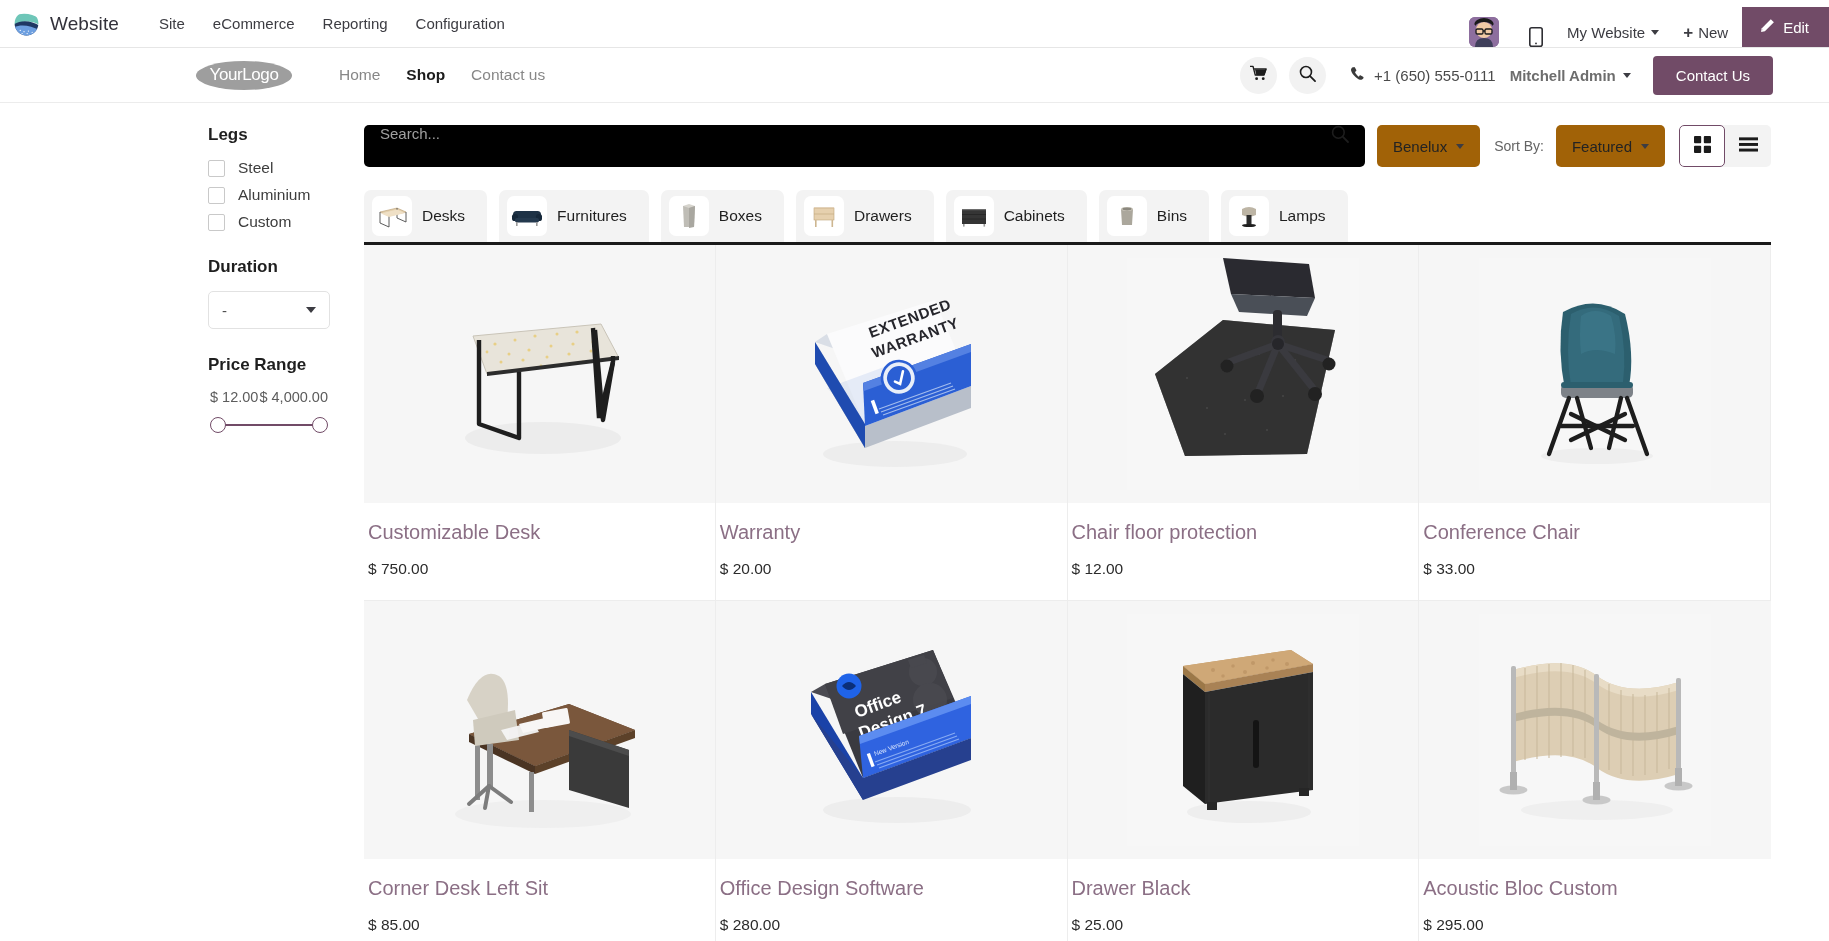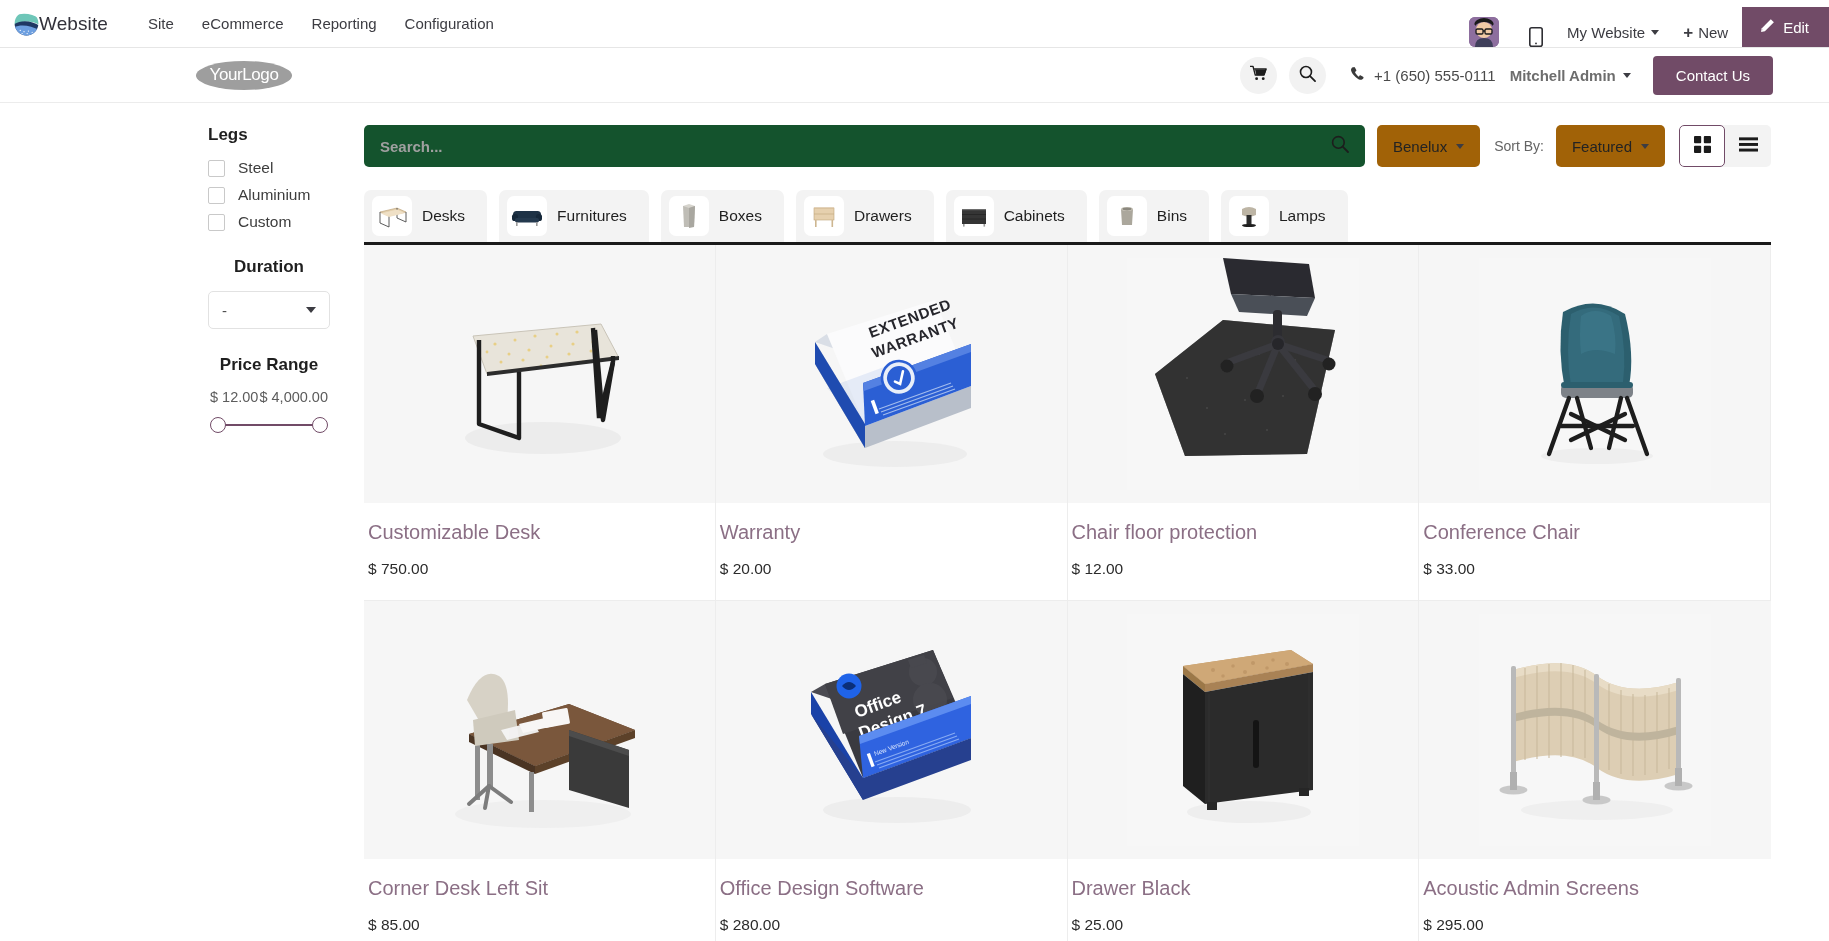--- a/index.html
+++ b/index.html
@@ -17,20 +17,21 @@
     background: #ffffff;
     display: flex;
     align-items: center;
     border-bottom: 1px solid #e6e6e6;
     position: relative;
     z-index: 50;
   }
   .odoo-brand {
     display: flex; align-items: center;
     padding: 0 4px 0 14px;
+    gap: 11px;
   }
   .odoo-logo { width: 25px; height: 25px; display: block; }
   .odoo-brand-name {
     font-size: 19px; color: #32313a; font-weight: 400;
     letter-spacing: .1px;
   }
   .odoo-menus { display: flex; align-items: center; margin-left: 22px; gap: 0; }
   .odoo-menu-item {
     font-size: 15px; color: #3c3c42;
     padding: 6px 14px; cursor: pointer; white-space: nowrap;
@@ -116,21 +117,21 @@
   }
   .chk-row {
     display: flex; align-items: center; gap: 13px;
     margin-bottom: 9px; cursor: pointer;
   }
   .chk-box {
     width: 17px; height: 17px; border: 1px solid #c9c9c9;
     border-radius: 2px; background: #fff; flex: none;
   }
   .chk-lbl { font-size: 15.5px; color: #3d3d3d; }
-  .filt-title.sp { margin-top: 26px; text-align: center; }
+  .filt-title.sp { margin-top: 26px; }
   .sel-box {
     height: 38px; border: 1px solid #e2e2e2; border-radius: 5px;
     background: #fff; display: flex; align-items: center;
     padding: 0 13px; position: relative; cursor: pointer;
     font-size: 15px; color: #505050; margin-bottom: 4px;
   }
   .sel-caret {
     position: absolute; right: 13px; width: 0; height: 0;
     border-left: 5px solid transparent; border-right: 5px solid transparent;
     border-top: 6px solid #3c3c42;
@@ -149,23 +150,23 @@
     border-radius: 50%; background: #fff; border: 1.6px solid #714b67;
     cursor: pointer;
   }
   .slider-knob.lo { left: 0; }
   .slider-knob.hi { right: 0; }
 
   
   .main { flex: 1; padding-right: 58px; min-width: 0; }
   .toolbar { display: flex; align-items: center; gap: 12px; }
   .search-box {
-    flex: 1; height: 42px; background: #14532d; border-radius: 5px;
-    display: flex; align-items: center; padding: 0 16px;
-    position: relative; cursor: text; font-weight: bold;
+    flex: 1; height: 42px; background: #000000; border-radius: 5px;
+    display: flex; align-items: flex-start; padding: 0 16px;
+    position: relative; cursor: text;
   }
   .search-box .ph { font-size: 15px; color: #a0a0a0; }
   .search-box .mag { position: absolute; right: 16px; cursor: pointer; }
   .pill-btn {
     height: 42px; background: #a16207; border-radius: 5px;
     display: flex; align-items: center; gap: 9px;
     padding: 0 16px; font-size: 15px; color: #232323;
     cursor: pointer; white-space: nowrap;
   }
   .sortlbl { font-size: 14px; color: #646464; white-space: nowrap; margin-left: 2px; }
@@ -298,20 +299,25 @@
   </div>
 </div>
 
 <div class="site-header">
   <div class="logo-wrap">
     <div class="logo-ellipse">
       <b>Your</b>
         <span>Logo</span>
     </div>
   </div>
+  <nav class="site-nav">
+    <a>Home</a>
+    <a class="active">Shop</a>
+    <a>Contact us</a>
+  </nav>
   <div class="site-right">
     <div class="circ-btn">
       <span>
         <svg width="17" height="16" viewBox="0 0 18 16">
           <path d="M0 1 h3.2 l2.4 9.2 h9.1 l2.3-6.6 H4.6" fill="none" stroke="#1d1d1d" stroke-width="1.5" stroke-linejoin="round"></path>
           <path d="M5.2 4.1 h12.4 l-2.2 6.2 h-8.6 z" fill="#1d1d1d"></path>
           <circle cx="7" cy="14" r="1.5" fill="#1d1d1d"></circle>
           <circle cx="14" cy="14" r="1.5" fill="#1d1d1d"></circle>
         </svg>
       </span>
@@ -796,20 +802,20 @@
             <rect x="197" y="64" width="5" height="104" rx="2" fill="#b9b9b9"></rect>
             <ellipse cx="34.5" cy="176" rx="14" ry="4.5" fill="#c8c8c8"></ellipse>
             <ellipse cx="117.5" cy="186" rx="14" ry="4.5" fill="#c8c8c8"></ellipse>
             <ellipse cx="199.5" cy="172" rx="14" ry="4.5" fill="#c8c8c8"></ellipse>
             <rect x="31" y="158" width="7" height="18" fill="#b0b0b0"></rect>
             <rect x="114" y="168" width="7" height="18" fill="#b0b0b0"></rect>
             <rect x="196" y="154" width="7" height="18" fill="#b0b0b0"></rect>
           </svg>
         </div>
         <div class="pbody">
-          <div class="pname">Acoustic Admin Screens</div>
+          <div class="pname">Acoustic Bloc Custom</div>
           <div class="pprice">$ 295.00</div>
         </div>
       </div>
 
     </div>
   </main>
 </div>
 
 </body></html>

